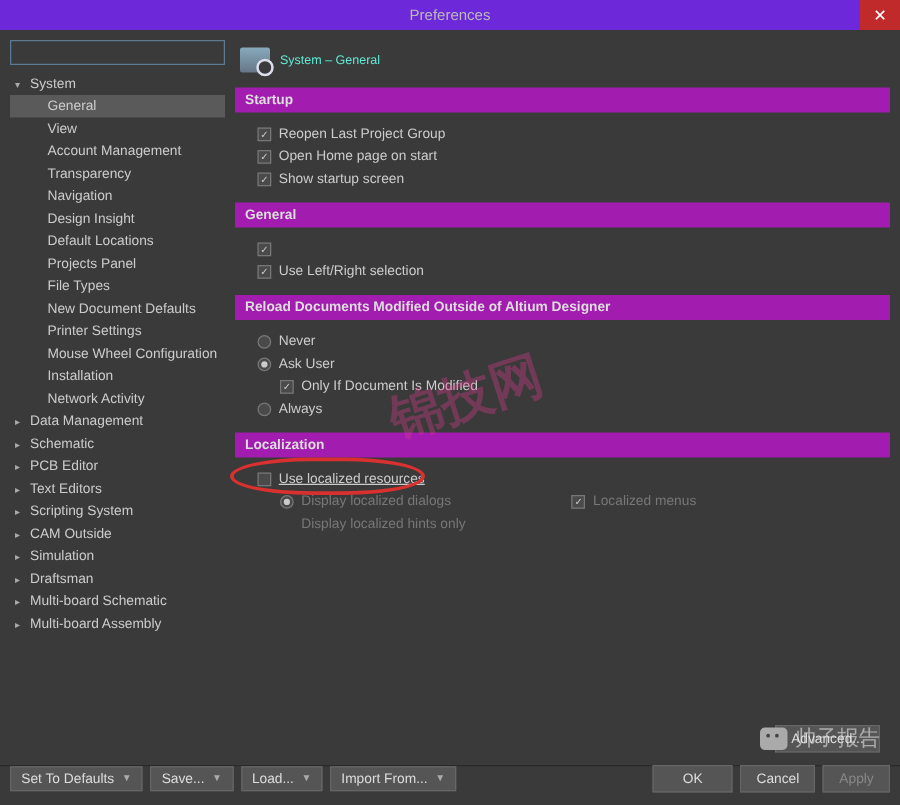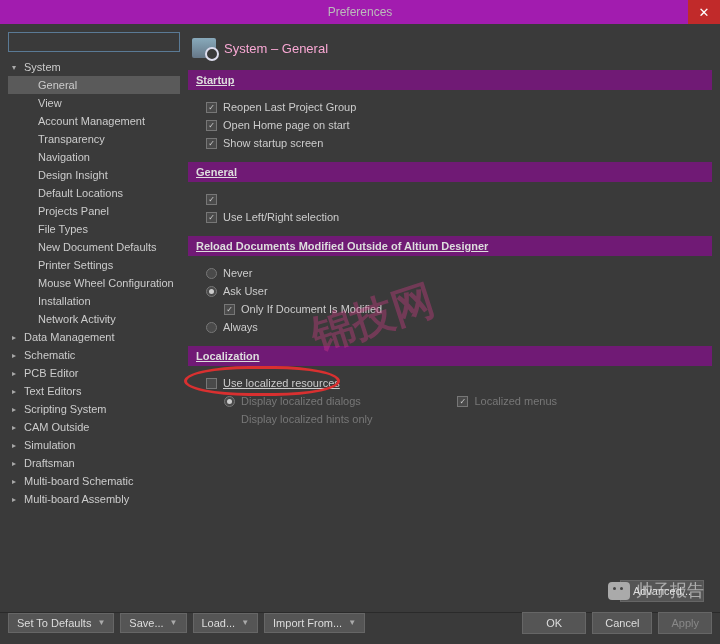--- a/index.html
+++ b/index.html
@@ -8,21 +8,21 @@
   font-family: "Segoe UI", Tahoma, sans-serif;
   font-size: 11px;
   color: #cccccc;
   width: 720px;
   height: 644px;
   overflow: hidden;
   position: relative;
 }
 .titlebar {
   height: 24px;
-  background: #a21caf;
+  background: #6d28d9;
   display: flex;
   align-items: center;
   justify-content: center;
   position: relative;
 }
 .titlebar-text { color: #bbb; font-size: 12px; }
 .close-btn {
   position: absolute;
   right: 0; top: 0;
   width: 32px; height: 24px;
@@ -92,29 +92,28 @@
 }
 .page-header-icon::after {
   content: "";
   position: absolute;
   width: 10px; height: 10px;
   border: 2px solid #dde;
   border-radius: 50%;
   right: -3px; bottom: -3px;
   background: #3a3a3a;
 }
-.page-title { font-size: 13px; color: #f9a8d4; }
+.page-title { font-size: 10px; color: #5eead4; }
 .section-header {
-  background: #701a75;
+  background: #a21caf;
   padding: 4px 8px;
   font-weight: 600;
   font-size: 11px;
   color: #ddd;
   margin-bottom: 6px;
-  text-decoration: underline;
 }
 .section-body { padding: 2px 4px 10px 18px; }
 .check-row, .radio-row {
   display: flex;
   align-items: center;
   gap: 6px;
   height: 18px;
 }
 .check-box, .radio-dot {
   width: 11px; height: 11px;

